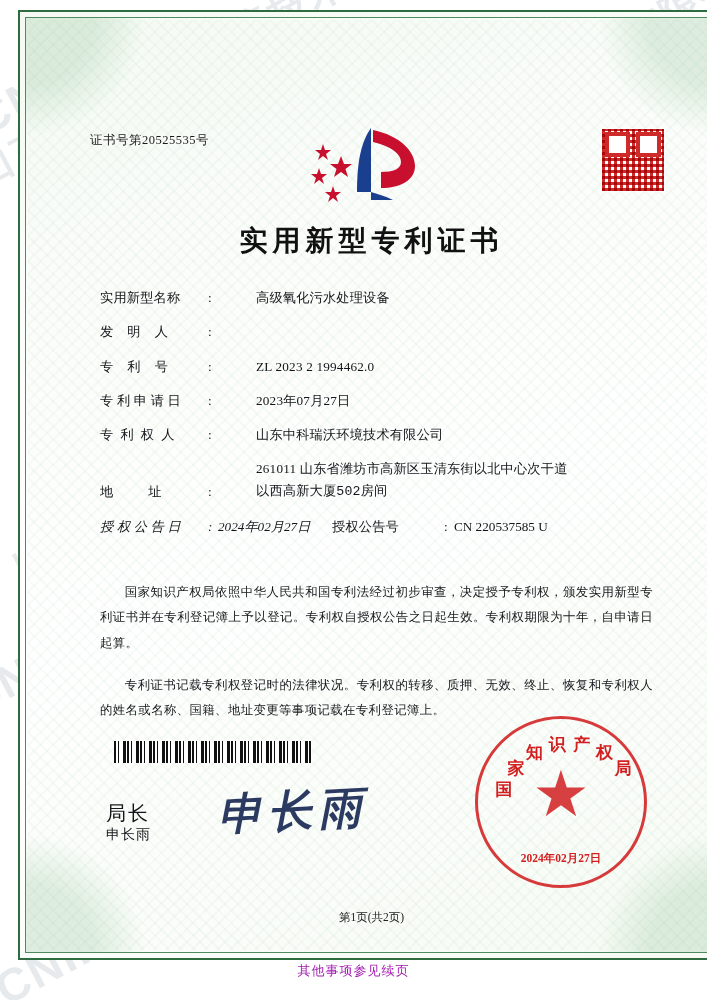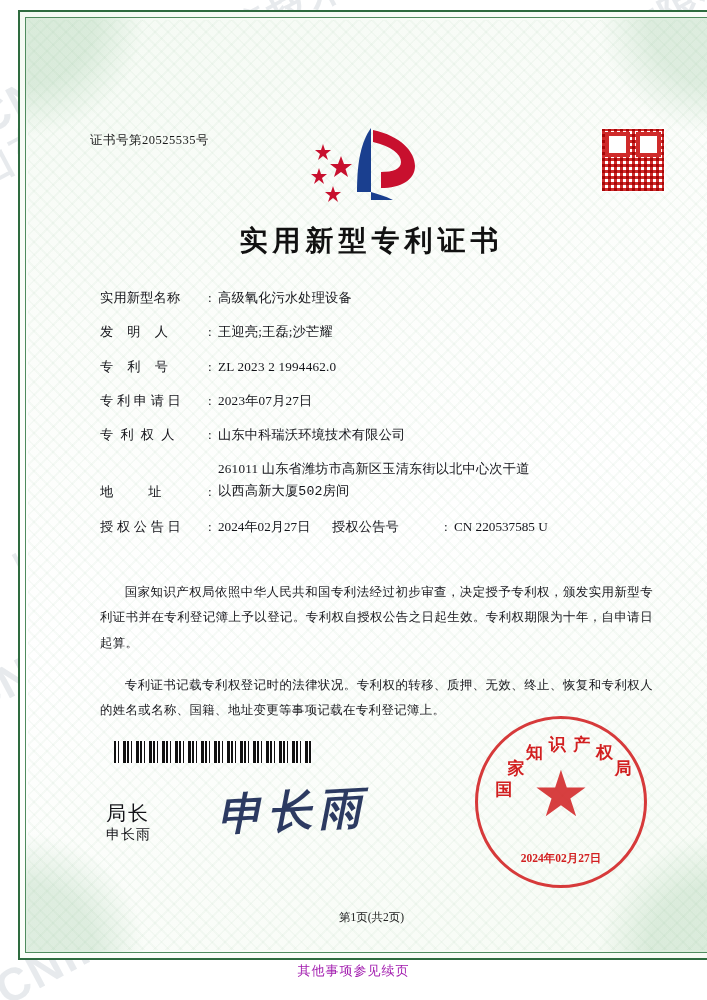--- a/index.html
+++ b/index.html
@@ -153,20 +153,21 @@
     letter-spacing: 0.2px;
     white-space: pre;
   }
   .field-colon {
     flex: 0 0 10px;
     text-align: left;
   }
   .field-value {
     flex: 1;
     letter-spacing: 0.2px;
+    margin-left: 38px;
   }
   .field-value .cont {
     display: block;
     margin-top: 3px;
     font-family: Liberation Mono, monospace;
   }
   .inline-pair {
     display: flex;
     width: 100%;
   }
@@ -350,21 +351,20 @@
 
       <div class="field-row">
         <div class="field-label">实用新型名称</div>
         <div class="field-colon">:</div>
         <div class="field-value">高级氧化污水处理设备</div>
       </div>
 
       <div class="field-row">
         <div class="field-label">发    明    人</div>
         <div class="field-colon">:</div>
-        <div class="field-value">王迎亮;王磊;沙芒耀</div>
       </div>
 
       <div class="field-row">
         <div class="field-label">专    利    号</div>
         <div class="field-colon">:</div>
         <div class="field-value">ZL 2023 2 1994462.0</div>
       </div>
 
       <div class="field-row">
         <div class="field-label">专 利 申 请 日</div>
@@ -382,21 +382,21 @@
         <div class="field-label">地          址</div>
         <div class="field-colon">:</div>
         <div class="field-value">
           <span>261011 山东省潍坊市高新区玉清东街以北中心次干道</span>
           <span class="cont">以西高新大厦502房间</span>
         </div>
       </div>
 
       <div class="field-row">
         <div class="inline-pair">
-          <div class="left" style="display:flex;">
+          <div class="left" style="display:flex;font-style:italic;">
             <div class="field-label">授 权 公 告 日</div>
             <div class="field-colon">:</div>
             <div style="flex:1">2024年02月27日</div>
           </div>
           <div class="mid-label">授权公告号</div>
           <div class="mid-colon">:</div>
           <div class="right">CN 220537585 U</div>
         </div>
       </div>
 

